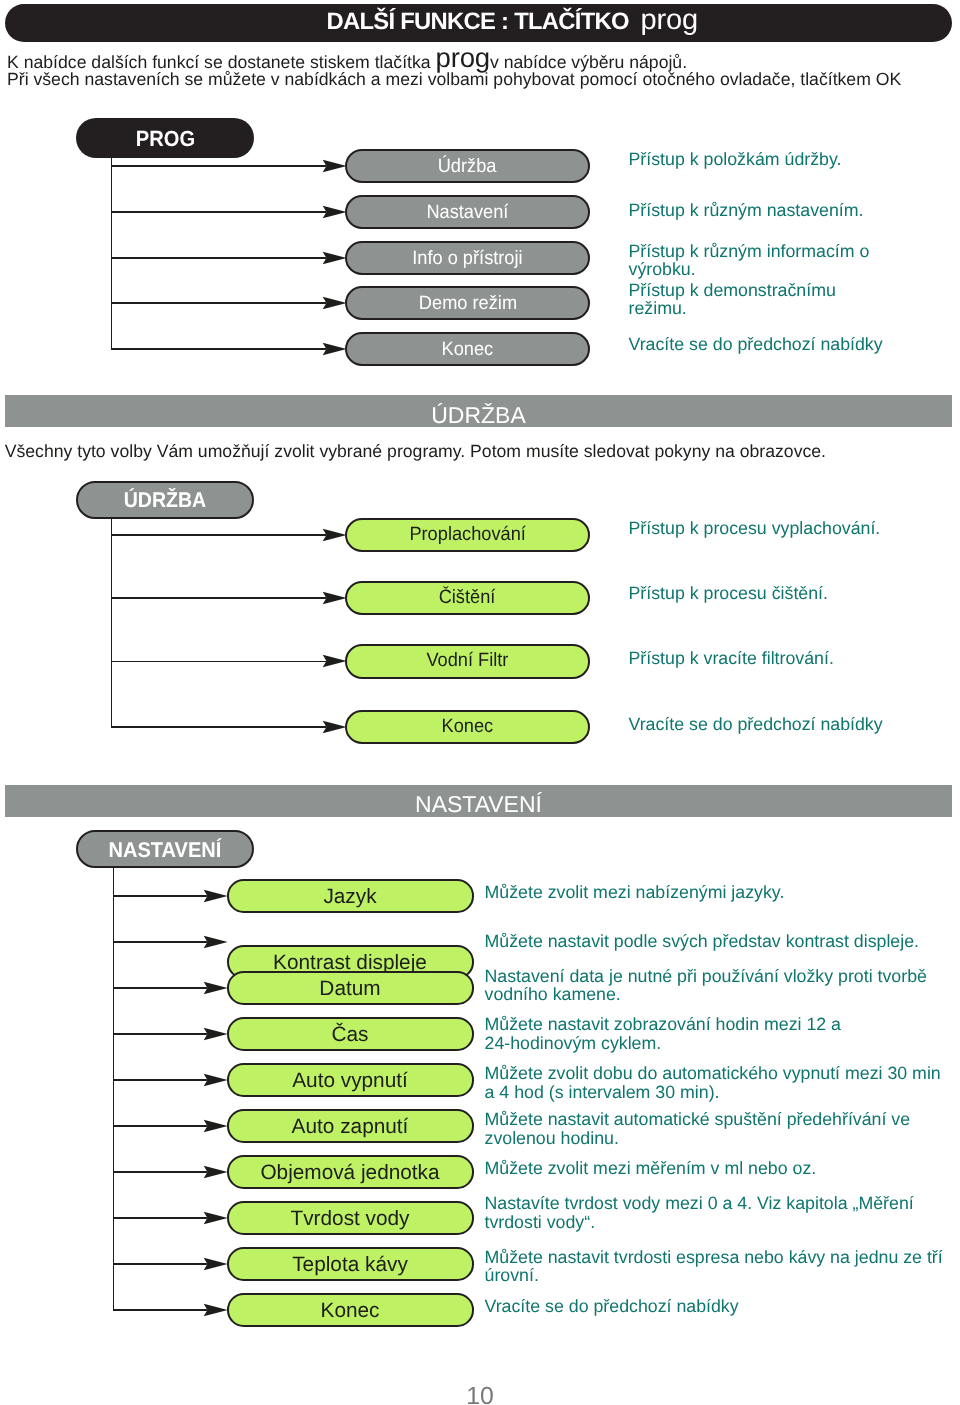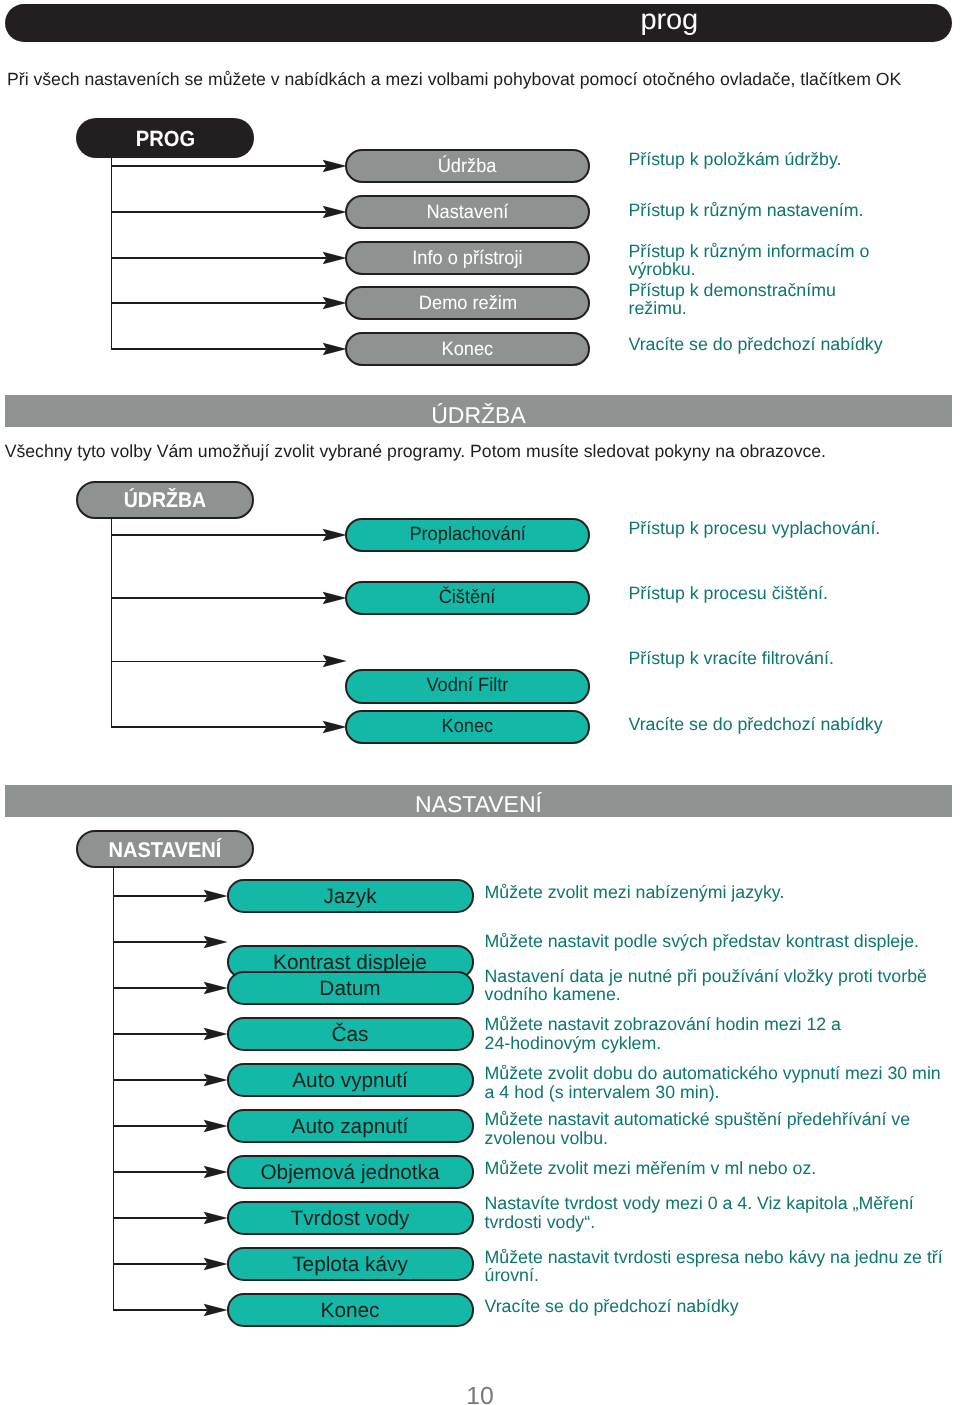--- a/index.html
+++ b/index.html
@@ -26,41 +26,43 @@
   
   .band{position:absolute;left:5px;width:947px;height:32px;background:#8e9392;
         color:#ffffff;font-size:23px;text-align:center;line-height:32px;}
 
   
   .pill{position:absolute;box-sizing:border-box;border:2px solid #231f20;
         text-align:center;white-space:nowrap;}
   .pill.black{background:#231f20;color:#ffffff;border:none;font-weight:bold;}
   .pill.mid{background:#8e9392;color:#ffffff;}
   .pill.midtxt{background:#8e9392;color:#ffffff;font-weight:bold;}
-  .pill.light{background:#14b8a6;color:#1d1d1b;border-width:2.1px;}
+  .pill.light{background:#bef264;color:#1d1d1b;border-width:2.1px;}
   .pill.midtxt{border-width:2.1px;}
 
   
   .vline{position:absolute;width:1.6px;background:#1d1d1b;}
   .hline{position:absolute;height:1.6px;background:#1d1d1b;}
   .arrow{position:absolute;}
 
   .note{position:absolute;font-size:17px;line-height:18.5px;color:#0f766e;}
 
   .pageno{position:absolute;left:0;top:1383px;width:960px;text-align:center;
           font-size:24.8px;color:#76787b;}
 </style>
 </head>
 <body>
 
 <div class="page">
 
   <div class="titlebar"></div>
+  <div class="ttmain">DALŠÍ FUNKCE : TLAČÍTKO</div>
   <div class="ttprog">prog</div>
 
+  <div class="iline" style="top:52px"><span>K nabídce dalších funkcí se dostanete stiskem tlačítka </span><span class="big">prog</span><span>v nabídce výběru nápojů.</span></div>
   <div class="iline" style="top:69.3px"><span>Při všech nastaveních se můžete v nabídkách a mezi volbami pohybovat pomocí otočného ovladače, tlačítkem OK</span></div>
 
   <div id="diagram">
       <div class="pill black" style="left: 76px; top: 118px; width: 178px; height: 40px; border-radius: 20px; line-height: 42px; font-size: 22px;"><span style="display: inline-block; transform: scaleX(0.915);">PROG</span></div>
       <div class="vline" style="left: 110.5px; top: 156px; height: 194px;"></div>
       <div class="hline" style="left: 110.5px; top: 165.2px; width: 215.1px;"></div>
       <svg class="arrow" width="24.7" height="14" viewBox="0 0 24.7 14" style="left: 321.9px; top: 159px;">
         <path d="M0.7 0.85 L24.7 7 L0.7 13.15 L4.4 7 Z" fill="#1d1d1b"></path>
       </svg>
       <div class="pill mid" style="left: 345px; top: 149px; width: 245px; height: 34px; border-radius: 17px; line-height: 32px; font-size: 19.3px;"><span style="display: inline-block; transform: scaleX(0.945);">Údržba</span></div>
@@ -104,21 +106,21 @@
       <div class="hline" style="left: 110.5px; top: 597px; width: 215.1px;"></div>
       <svg class="arrow" width="24.7" height="14" viewBox="0 0 24.7 14" style="left: 321.9px; top: 590.8px;">
         <path d="M0.7 0.85 L24.7 7 L0.7 13.15 L4.4 7 Z" fill="#1d1d1b"></path>
       </svg>
       <div class="pill light" style="left: 345px; top: 580.55px; width: 245px; height: 34.5px; border-radius: 17.25px; line-height: 30.5px; font-size: 19.3px;"><span style="display: inline-block; transform: scaleX(0.945);">Čištění</span></div>
       <div class="note" style="left: 628.5px; top: 584px; font-size: 17.77px; white-space: pre;">Přístup k procesu čištění.</div>
       <div class="hline" style="left: 110.5px; top: 660.6px; width: 215.1px;"></div>
       <svg class="arrow" width="24.7" height="14" viewBox="0 0 24.7 14" style="left: 321.9px; top: 654.4px;">
         <path d="M0.7 0.85 L24.7 7 L0.7 13.15 L4.4 7 Z" fill="#1d1d1b"></path>
       </svg>
-      <div class="pill light" style="left: 345px; top: 644.15px; width: 245px; height: 34.5px; border-radius: 17.25px; line-height: 30.5px; font-size: 19.3px; margin-top: 25px;"><span style="display: inline-block; transform: scaleX(0.945);">Vodní Filtr</span></div>
+      <div class="pill light" style="left: 345px; top: 644.15px; width: 245px; height: 34.5px; border-radius: 17.25px; line-height: 30.5px; font-size: 19.3px;"><span style="display: inline-block; transform: scaleX(0.945);">Vodní Filtr</span></div>
       <div class="note" style="left: 628.5px; top: 649px; font-size: 17.77px; white-space: pre;">Přístup k vracíte filtrování.</div>
       <div class="hline" style="left: 110.5px; top: 726.2px; width: 215.1px;"></div>
       <svg class="arrow" width="24.7" height="14" viewBox="0 0 24.7 14" style="left: 321.9px; top: 720px;">
         <path d="M0.7 0.85 L24.7 7 L0.7 13.15 L4.4 7 Z" fill="#1d1d1b"></path>
       </svg>
       <div class="pill light" style="left: 345px; top: 709.75px; width: 245px; height: 34.5px; border-radius: 17.25px; line-height: 30.5px; font-size: 19.3px;"><span style="display: inline-block; transform: scaleX(0.945);">Konec</span></div>
       <div class="note" style="left: 628.5px; top: 715px; font-size: 17.77px; white-space: pre;">Vracíte se do předchozí nabídky</div>
       <div class="band" style="top: 785.2px; height: 31.7px; line-height: 39.3px; font-size: 23px;"><span>NASTAVENÍ</span></div>
       <div class="pill midtxt" style="left: 76px; top: 829.5px; width: 178px; height: 38px; border-radius: 19px; line-height: 37px; font-size: 21.3px;"><span style="display: inline-block; transform: scaleX(0.941);">NASTAVENÍ</span></div>
       <div class="vline" style="left: 112.5px; top: 865.5px; height: 445.5px;"></div>
@@ -154,21 +156,21 @@
       </svg>
       <div class="pill light" style="left: 226.5px; top: 1063.25px; width: 247px; height: 33.5px; border-radius: 16.75px; line-height: 32.5px; font-size: 20.8px;"><span style="display: inline-block; transform: scaleX(1);">Auto vypnutí</span></div>
       <div class="note" style="left: 484.5px; top: 1064px; font-size: 17.77px; white-space: pre;">Můžete zvolit dobu do automatického vypnutí mezi 30 min
 a 4 hod (s intervalem 30 min).</div>
       <div class="hline" style="left: 112.5px; top: 1125.2px; width: 94.6px;"></div>
       <svg class="arrow" width="24.7" height="14" viewBox="0 0 24.7 14" style="left: 203.4px; top: 1119px;">
         <path d="M0.7 0.85 L24.7 7 L0.7 13.15 L4.4 7 Z" fill="#1d1d1b"></path>
       </svg>
       <div class="pill light" style="left: 226.5px; top: 1109.25px; width: 247px; height: 33.5px; border-radius: 16.75px; line-height: 32.5px; font-size: 20.8px;"><span style="display: inline-block; transform: scaleX(1);">Auto zapnutí</span></div>
       <div class="note" style="left: 484.5px; top: 1110px; font-size: 17.77px; white-space: pre;">Můžete nastavit automatické spuštění předehřívání ve
-zvolenou volbu.</div>
+zvolenou hodinu.</div>
       <div class="hline" style="left: 112.5px; top: 1171.2px; width: 94.6px;"></div>
       <svg class="arrow" width="24.7" height="14" viewBox="0 0 24.7 14" style="left: 203.4px; top: 1165px;">
         <path d="M0.7 0.85 L24.7 7 L0.7 13.15 L4.4 7 Z" fill="#1d1d1b"></path>
       </svg>
       <div class="pill light" style="left: 226.5px; top: 1155.25px; width: 247px; height: 33.5px; border-radius: 16.75px; line-height: 32.5px; font-size: 20.8px;"><span style="display: inline-block; transform: scaleX(1);">Objemová jednotka</span></div>
       <div class="note" style="left: 484.5px; top: 1159px; font-size: 17.77px; white-space: pre;">Můžete zvolit mezi měřením v ml nebo oz.</div>
       <div class="hline" style="left: 112.5px; top: 1217.2px; width: 94.6px;"></div>
       <svg class="arrow" width="24.7" height="14" viewBox="0 0 24.7 14" style="left: 203.4px; top: 1211px;">
         <path d="M0.7 0.85 L24.7 7 L0.7 13.15 L4.4 7 Z" fill="#1d1d1b"></path>
       </svg>

